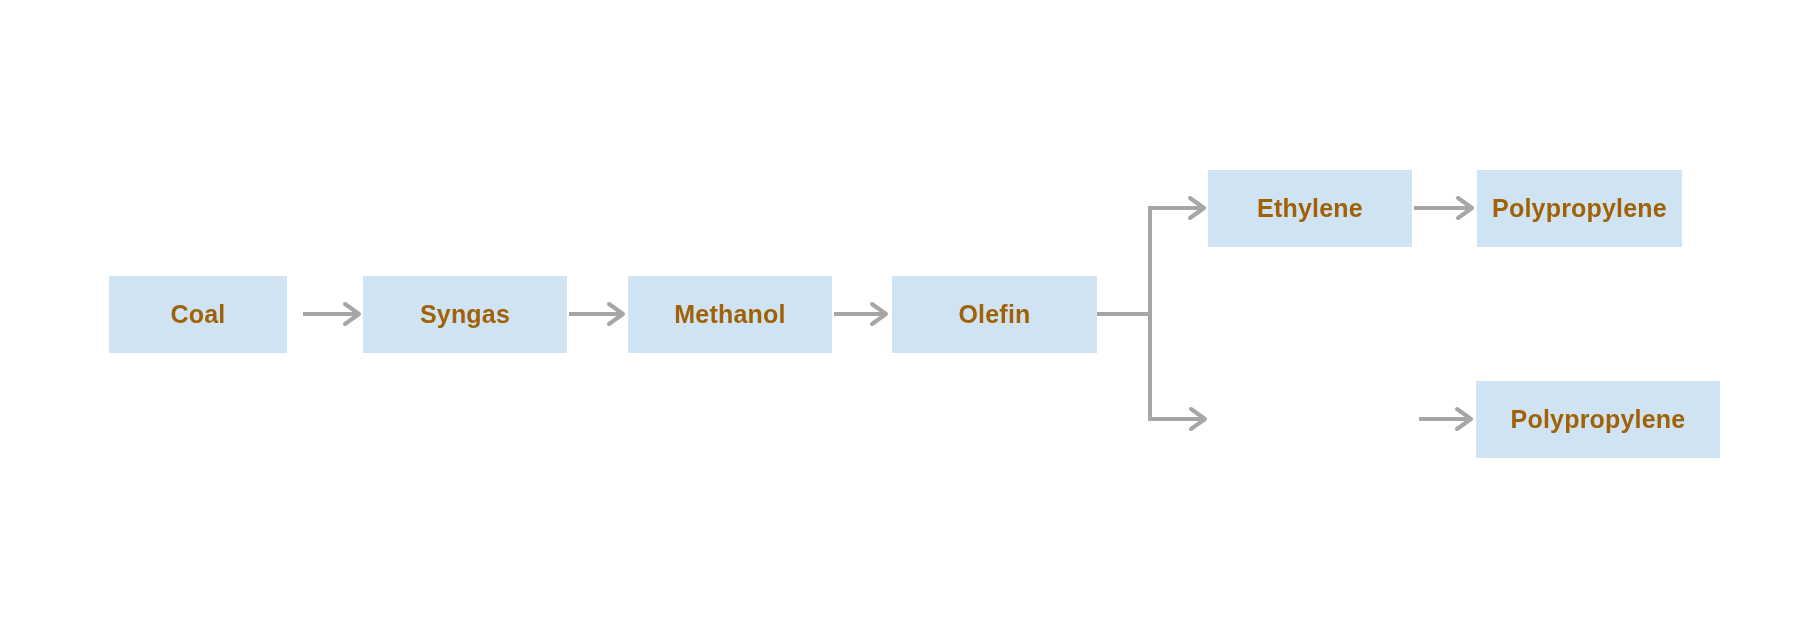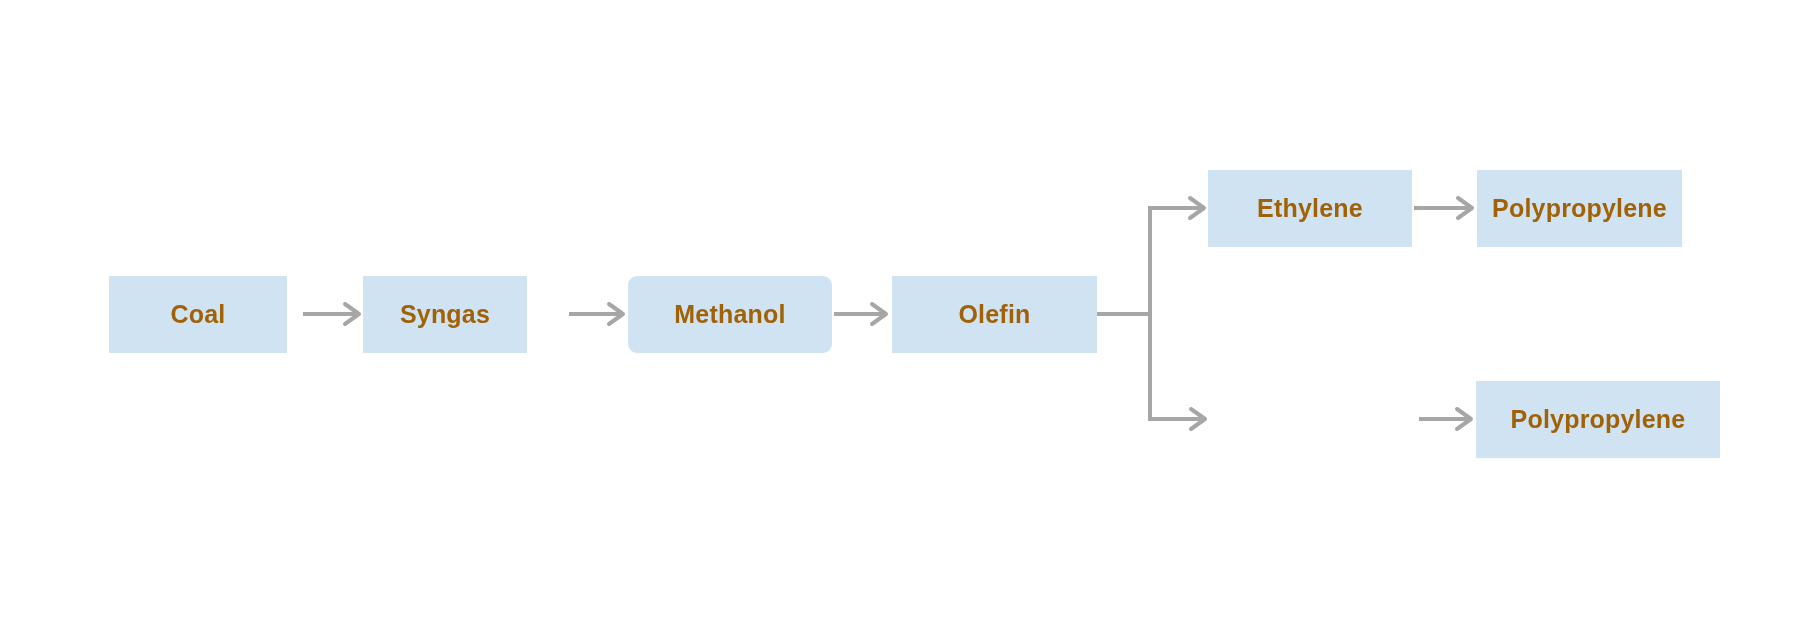--- a/index.html
+++ b/index.html
@@ -35,22 +35,22 @@
     color: #a16207;
     display: flex;
     align-items: center;
     justify-content: center;
     font-size: 25px;
     font-weight: bold;
     letter-spacing: 0.2px;
   }
   
   .n-coal          { left:   97px; top: 276px; width: 178px; margin-left: 12px; }
-  .n-syngas        { left:  363px; top: 276px; width: 164px; }
-  .n-methanol      { left:  628px; top: 276px; width: 204px; border-radius: 9px; }
+  .n-syngas        { left:  363px; top: 276px; width: 204px; }
+  .n-methanol      { left:  628px; top: 276px; width: 204px; }
   .n-olefin        { left:  892px; top: 276px; width: 205px; }
   .n-ethylene      { left: 1208px; top: 170px; width: 204px; }
   .n-polyethylene  { left: 1477px; top: 170px; width: 205px; }
   .n-propylene     { left: 1212px; top: 381px; width: 205px; }
   .n-polypropylene { left: 1476px; top: 381px; width: 244px; }
 </style>
 </head>
 <body>
 
 <div class="canvas">

